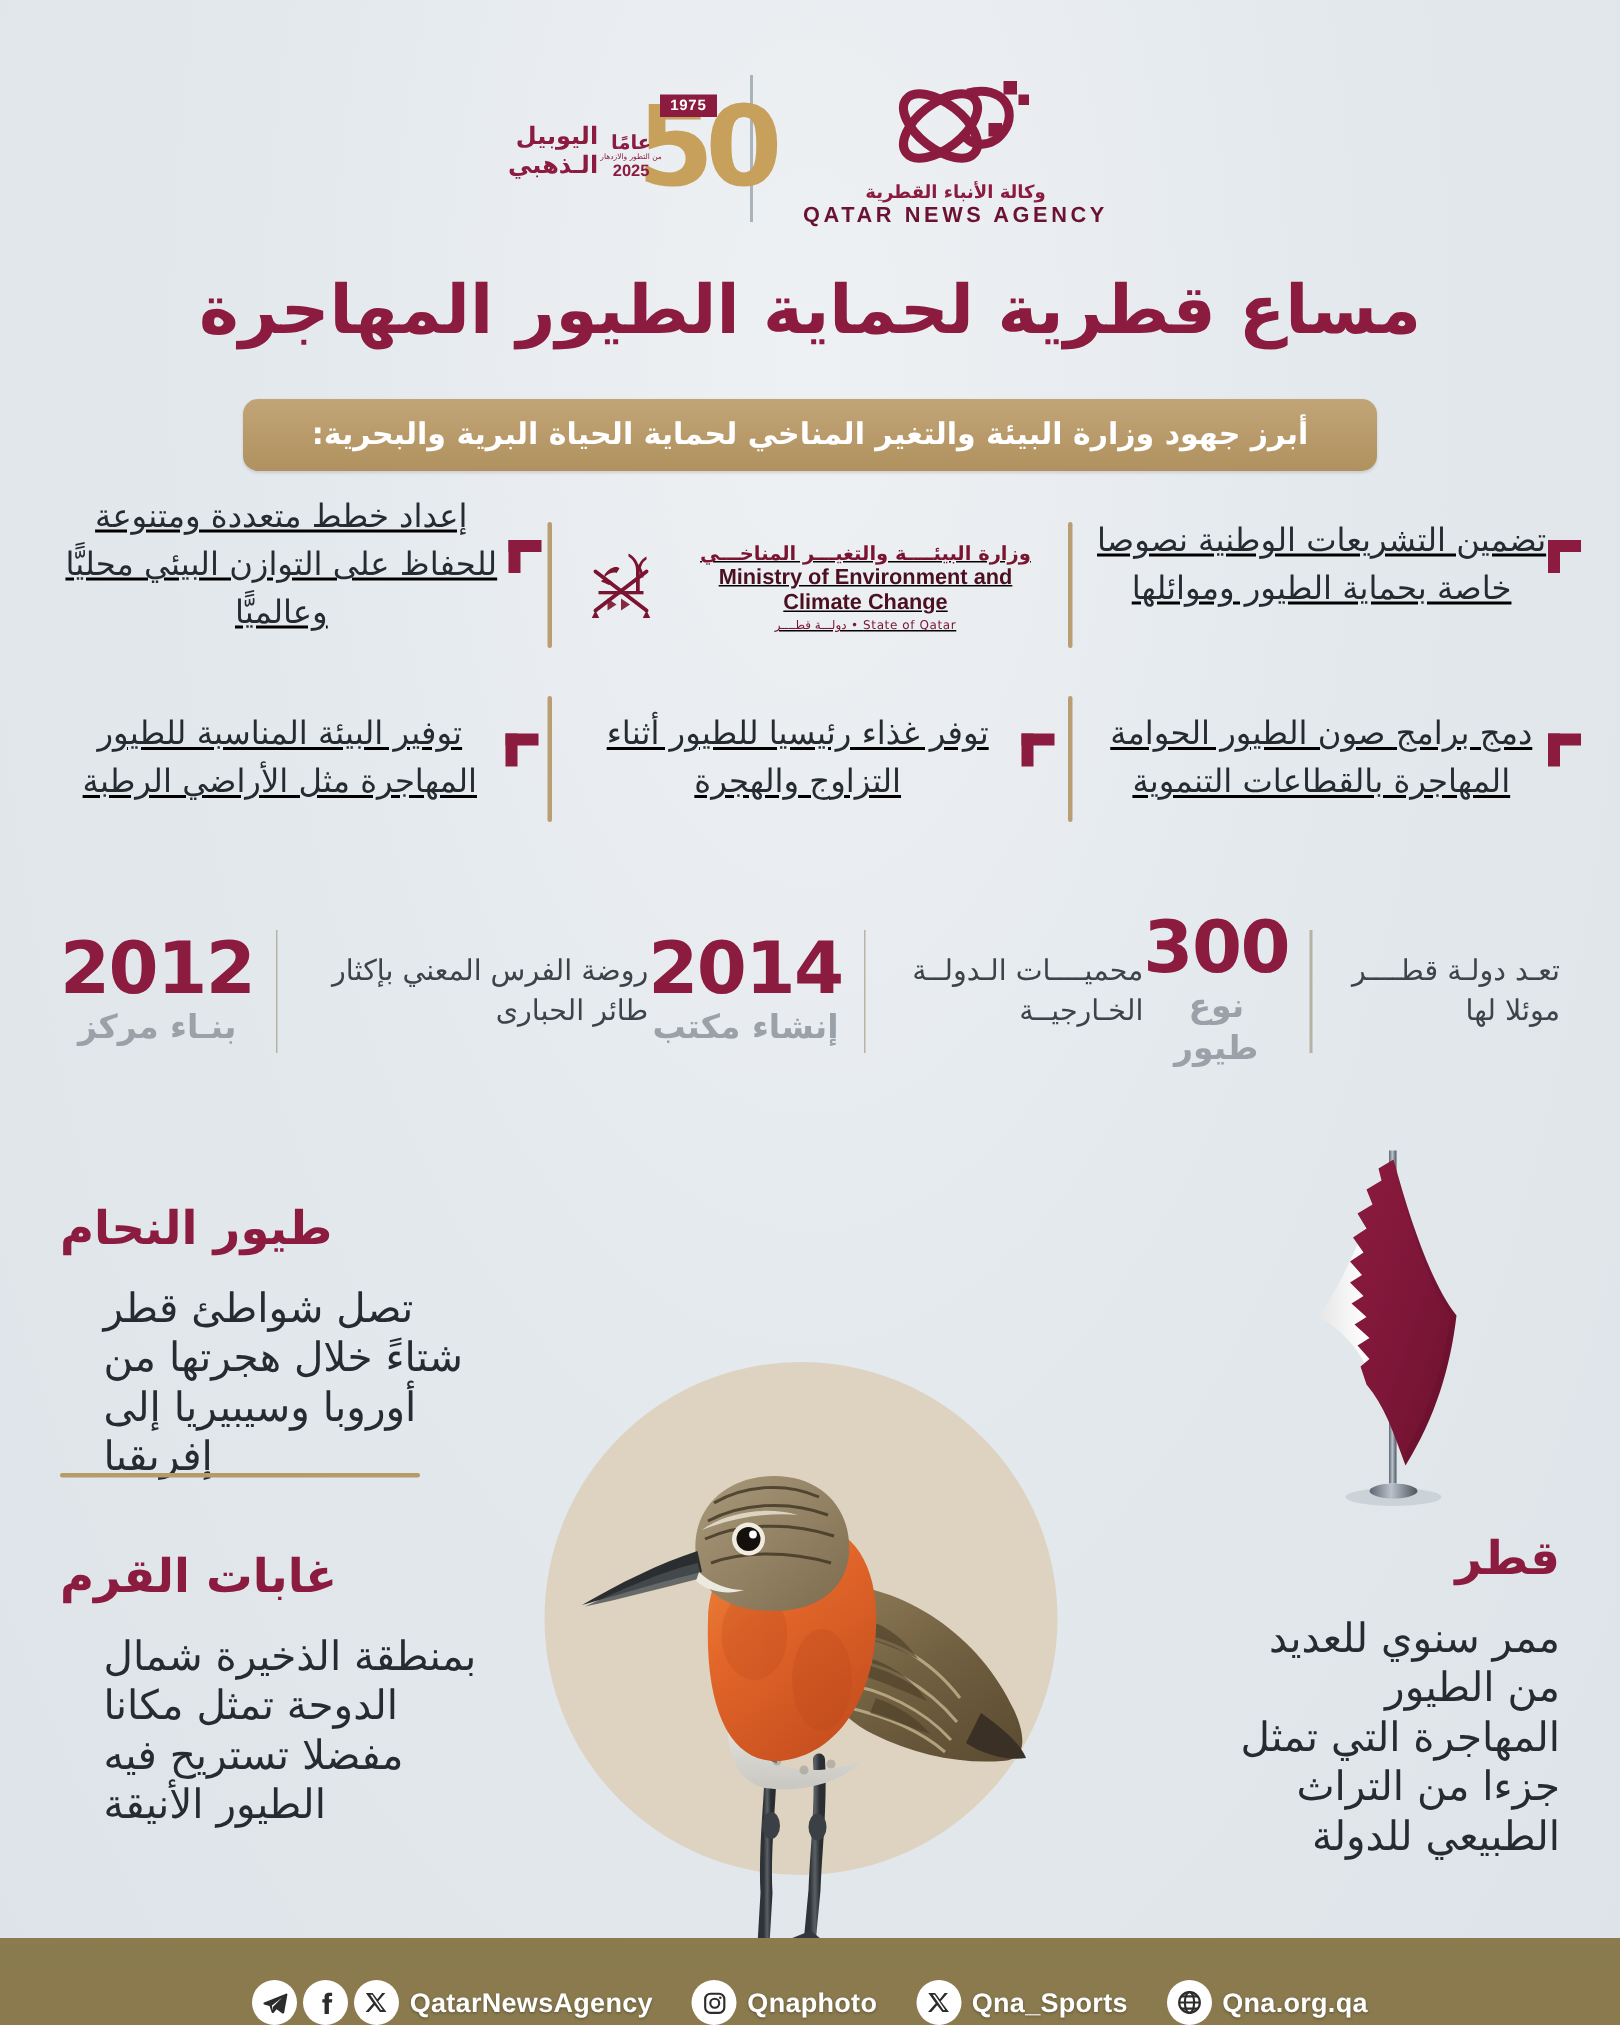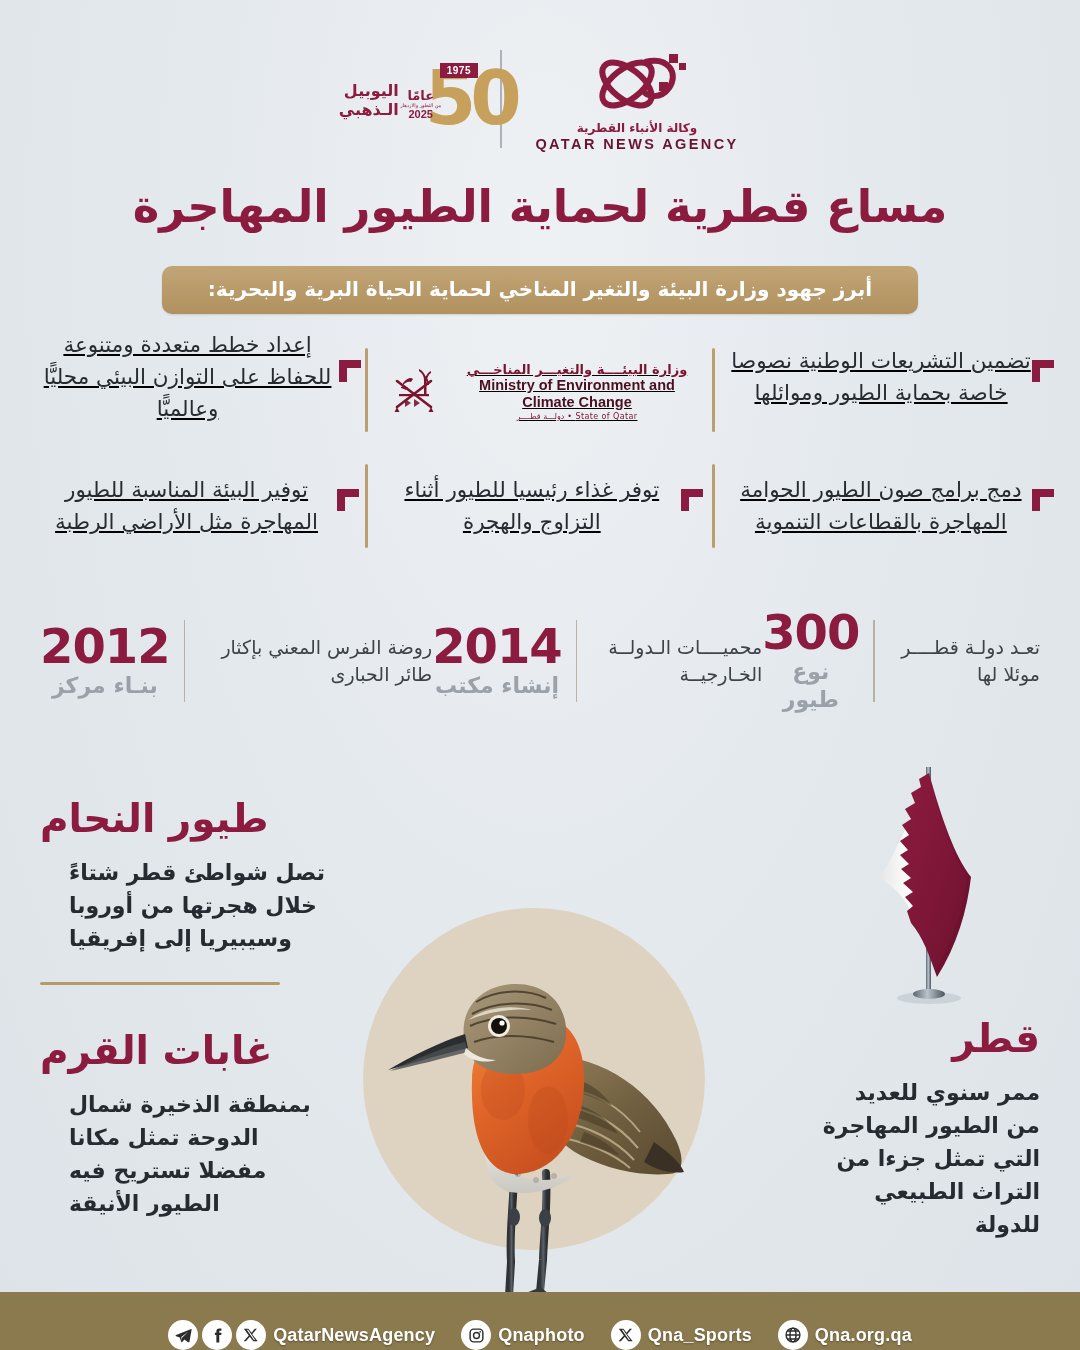--- a/index.html
+++ b/index.html
@@ -81,22 +81,22 @@
               letter-spacing:0px;}
   .stat-sep{width:2px;height:82px;background:#b0a898;opacity:.85;}
   .stat-num-wrap{text-align:center;}
   .stat-num{color:#8b1b3f;font-size:48px;font-weight:bold;line-height:48px;letter-spacing:-1px;}
   .stat-cap{color:#9aa1a8;font-size:22px;font-weight:bold;line-height:28px;margin-top:2px;}
 
   
   .flamingo-block{position:absolute;top:800px;right:auto;left:40px;width:290px;text-align:left;}
   .mangrove-block{position:absolute;top:1032px;left:40px;width:290px;text-align:left;}
   .qatar-block{position:absolute;top:1020px;right:40px;width:250px;text-align:right;}
-  .sec-h{color:#8b1b3f;font-size:39px;font-weight:bold;line-height:38px;margin-bottom:18px;}
-  .sec-p{color:#262b31;font-size:22px;line-height:33px;font-weight:700;margin-left:29px;}
+  .sec-h{color:#8b1b3f;font-size:31px;font-weight:bold;line-height:38px;margin-bottom:18px;}
+  .sec-p{color:#262b31;font-size:27px;line-height:33px;font-weight:400;margin-left:29px;}
   .hr-gold{position:absolute;top:982px;left:40px;width:240px;height:3px;
            background:#b79a6a;border-radius:2px;}
 
   
   .bird-circle{position:absolute;left:363px;top:908px;width:342px;height:342px;border-radius:50%;
                background:#ddd3c0;}
   .bird{position:absolute;left:368px;top:930px;width:340px;height:370px;}
 
   
   .flag{position:absolute;left:845px;top:765px;width:170px;height:250px;}

